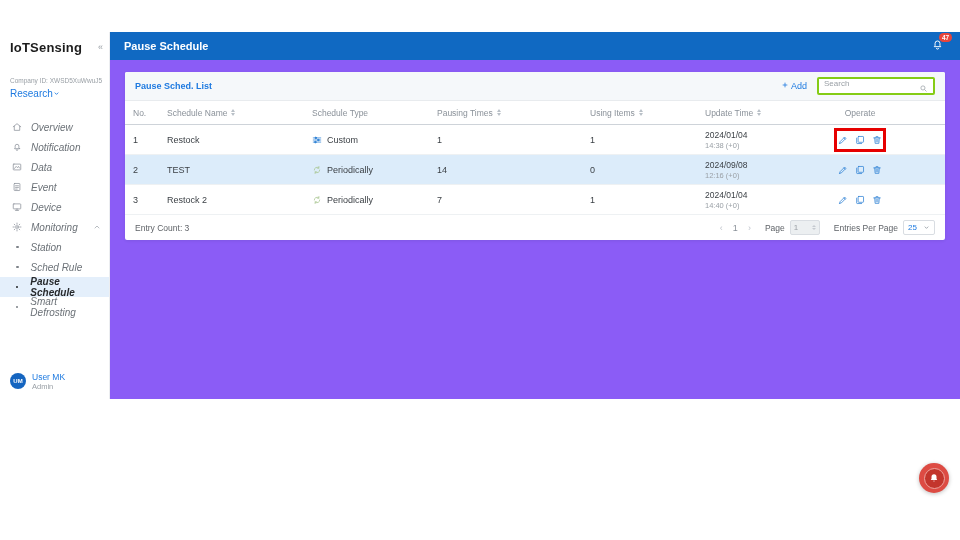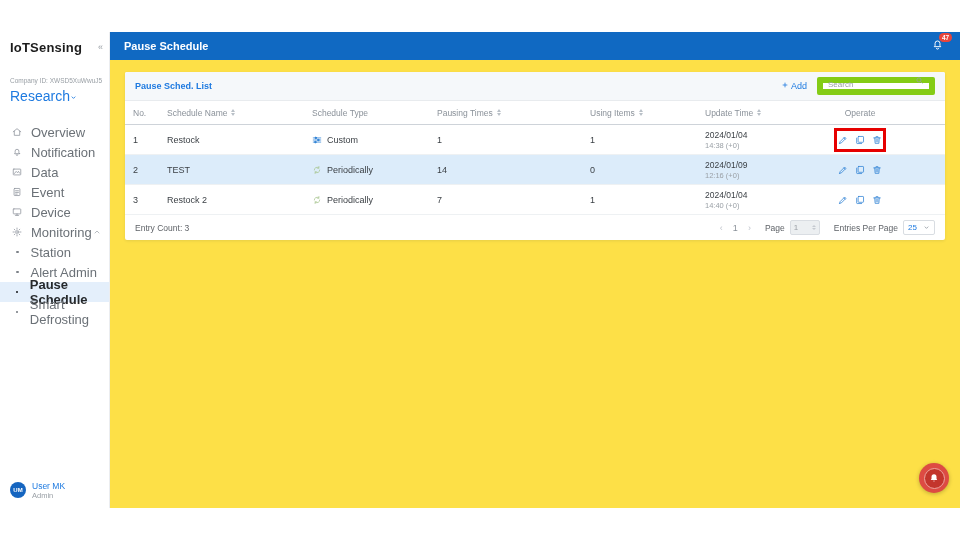--- a/index.html
+++ b/index.html
@@ -1,29 +1,29 @@
 <!DOCTYPE html>
 <html><head>
 <meta charset="utf-8">
 <style>
   * { margin:0; padding:0; box-sizing:border-box; }
   html,body { width:960px; height:540px; background:#ffffff; font-family:"Liberation Sans", sans-serif; overflow:hidden; }
 
-  .frame { position:absolute; top:32px; left:0; width:960px; height:476px; display:flex; background:#fde047; }
+  .frame { position:absolute; top:32px; left:0; width:960px; height:367px; display:flex; background:#8b5cf6; }
 
   
   .sidebar { width:110px; background:#ffffff; border-right:1px solid #ebedf0; display:flex; flex-direction:column; position:relative; }
   .brand-row { display:flex; align-items:flex-start; justify-content:space-between; padding:8px 6px 0 10px; }
   .brand { font-size:13px; font-weight:bold; color:#1c1c1c; letter-spacing:.2px; }
   .collapse { font-size:9px; color:#9aa0a6; margin-top:2px; cursor:pointer; }
   .company { font-size:6.5px; color:#9aa0a6; padding:22px 10px 0 10px; white-space:nowrap; }
-  .workspace { display:flex; align-items:center; gap:0; padding:4px 10px 0 10px; color:#1e7ae0; font-size:14px; cursor:pointer; }
+  .workspace { display:flex; align-items:center; gap:0; padding:4px 10px 0 10px; color:#1e7ae0; font-size:10px; cursor:pointer; }
   .workspace svg { width:7px; height:7px; stroke:#1e7ae0; }
   .menu { margin-top:18px; }
-  .menu-item { display:flex; align-items:center; height:20px; padding:0 8px 0 12px; font-size:13px; color:#6b7177; cursor:pointer; position:relative; }
+  .menu-item { display:flex; align-items:center; height:20px; padding:0 8px 0 12px; font-size:10px; color:#6b7177; cursor:pointer; position:relative;font-style:italic; }
   .menu-item .mi-icon { width:10px; height:10px; margin-right:9px; color:#8a9099; display:inline-flex; }
   .menu-item .mi-icon svg { width:10px; height:10px; }
   .menu-item.sub { padding-left:16px; }
   .menu-item.sub::before { content:""; width:2.5px; height:2.5px; border-radius:50%; background:#7d8288; margin-right:12px; }
   .menu-item.active { background:#e4effb; color:#26292c; font-weight:bold; }
   .menu-item.active::before { background:#26292c; }
   .menu-item .mi-chevron { margin-left:auto; display:inline-flex; color:#8a9099; }
   .menu-item .mi-chevron svg { width:8px; height:8px; }
   .user-block { position:absolute; bottom:8px; left:10px; display:flex; align-items:center; gap:6px; }
   .avatar { width:16px; height:16px; border-radius:50%; background:#1565c0; color:#fff; font-size:6px; font-weight:bold; display:flex; align-items:center; justify-content:center; }
@@ -37,21 +37,21 @@
   .bell-wrap { position:relative; cursor:pointer; display:inline-flex; }
   .bell-wrap svg { width:13px; height:13px; color:#ffffff; }
   .badge { position:absolute; top:-4px; left:8px; background:#e8453c; color:#fff; font-size:6.5px; font-weight:bold; padding:1px 3px; border-radius:7px; line-height:1.1; }
 
   .card { margin:12px 15px 0 15px; background:#ffffff; box-shadow:0 1px 3px rgba(20,40,70,.10); border-radius:2px; }
   .card-toolbar { height:29px; background:#f5f8fa; display:flex; align-items:center; justify-content:space-between; padding:0 10px; border-bottom:1px solid #e8ebee; border-radius:2px 2px 0 0; }
   .list-title { color:#1e7ae0; font-size:9px; font-weight:bold; }
   .toolbar-right { display:flex; align-items:center; gap:10px; }
   .add-btn { display:inline-flex; align-items:center; gap:2px; color:#1e7ae0; font-size:9px; cursor:pointer; }
   .add-btn svg { width:8px; height:8px; }
-  .search-box { width:118px; height:18px; background:#fff; border:6px solid #84cc16; border-radius:2px; display:flex; align-items:flex-end; padding:0 5px; }
+  .search-box { width:118px; height:18px; background:#fff; border:2px solid #84cc16; border-radius:2px; display:flex; align-items:flex-start; padding:0 5px; }
   .search-box input { border:none; outline:none; flex:1; font-size:8px; color:#333; font-family:"Liberation Sans",sans-serif; min-width:0; background:transparent; }
   .search-box input::placeholder { color:#9aa0a6; }
   .search-box svg { width:9px; height:9px; color:#9aa0a6; flex-shrink:0; }
 
   .grid-row { display:grid; grid-template-columns:34px 145px 125px 153px 115px 112px 86px 1fr; align-items:center; padding:0 8px; }
   .thead { height:24px; border-bottom:1px solid #ced3d9; color:#8a9199; font-size:8.5px; }
   .th { display:flex; align-items:center; gap:4px; }
   .sorter { display:inline-flex; flex-direction:column; gap:1px; }
   .sorter i { width:0; height:0; border-left:2.5px solid transparent; border-right:2.5px solid transparent; display:block; }
   .sorter .up { border-bottom:3px solid #b9c0c7; }
@@ -175,21 +175,21 @@
         </div>
 
   <div class="menu-item sub">
 
     <span class="mi-label">Station</span>
   </div>
 
 
   <div class="menu-item sub">
 
-    <span class="mi-label">Alert Admin</span>
+    <span class="mi-label">Sched Rule</span>
   </div>
 
   <div class="menu-item sub active">
 
     <span class="mi-label">Pause Schedule</span>
   </div>
 
   <div class="menu-item sub">
 
     <span class="mi-label">Smart Defrosting</span>
@@ -329,21 +329,21 @@
                   <path d="M16.5 3.5v4h-4"></path>
                   <path d="M18.5 12a6.5 6.5 0 0 1-11 4.7"></path>
                   <path d="M7.5 20.5v-4h4"></path>
                 </svg>
               </span>
       <span class="type-label">Periodically</span>
     </div>
     <div class="td td-pausing">14</div>
     <div class="td td-using">0</div>
     <div class="td td-update">
-      <div class="date">2024/01/09</div>
+      <div class="date">2024/09/08</div>
       <div class="time">12:16 (+0)</div>
     </div>
     <div class="td td-operate">
       <span class="op">
                 <svg viewBox="0 0 24 24" fill="none" stroke="currentColor" stroke-width="1.8" stroke-linecap="round" stroke-linejoin="round">
                   <path d="M4 20l1-4L16 5l3 3L8 19l-4 1z"></path>
                   <path d="M14 7l3 3"></path>
                 </svg>
               </span>
       <span class="op">

